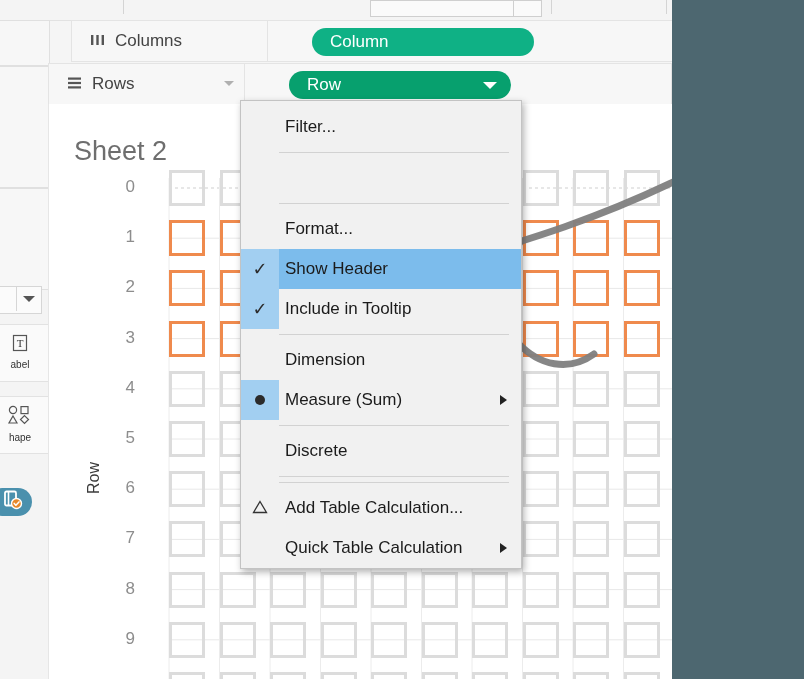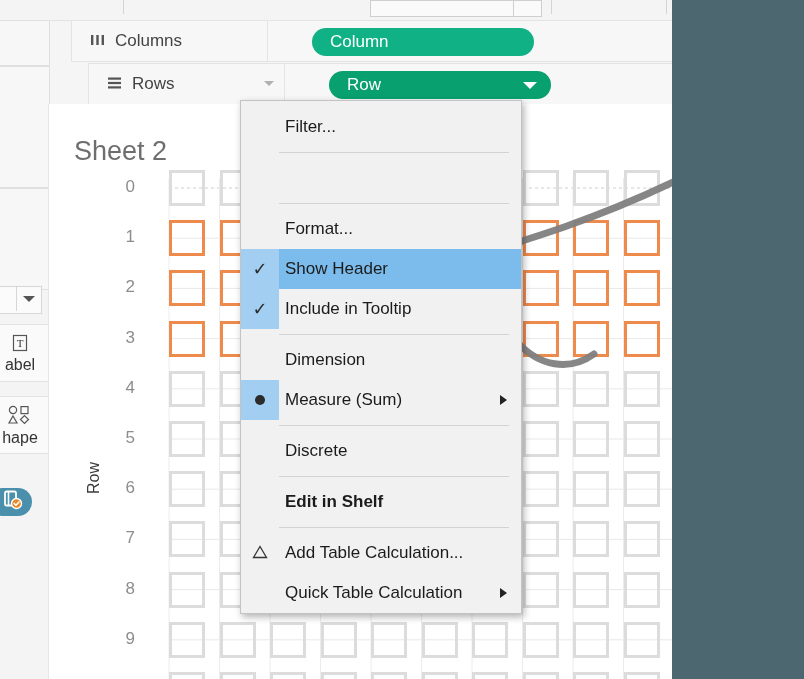--- a/index.html
+++ b/index.html
@@ -47,21 +47,21 @@
   .caret-dark{
     width:0;height:0;border-left:6px solid transparent;border-right:6px solid transparent;
     border-top:6px solid #555;
   }
   .marks-card{
     position:absolute;left:-10px;border:1px solid #e2e2e2;background:#fafafa;
     display:flex;flex-direction:column;align-items:center;justify-content:center;gap:2px;
     color:#4a4a4a;font-size:14px;
   }
   .marks-card .mi{display:block;}
-  .marks-card .ml{font-size:16px;color:#333;line-height:16px;white-space:nowrap;}
+  .marks-card .ml{font-size:10px;color:#333;line-height:16px;white-space:nowrap;}
   .tpill{
     position:absolute;left:-12px;top:468px;width:44px;height:28px;border-radius:14px;
     background:#4a90ad;display:flex;align-items:center;justify-content:flex-end;
     padding-right:8px;box-sizing:border-box;
   }
 
   
   .shelf{
     position:absolute;background:#f7f7f7;border:1px solid #e4e4e4;box-sizing:border-box;
   }
@@ -210,21 +210,21 @@
             <rect x="11.6" y="2" width="2.4" height="10" fill="#555"></rect>
           </svg>
       </span>
       <span>Columns</span>
     </div>
     <div class="pill" style="left:240px;top:7px;width:222px;background:#0fb185;">
       <span>Column</span>
     </div>
   </div>
 
-  <div class="shelf" style="left:48px;top:63px;width:624px;height:42px;margin-left:40px;">
+  <div class="shelf" style="left:48px;top:63px;width:624px;height:42px;">
     <div class="shelf-label">
       <span class="shelf-icon">
         <svg width="15" height="14" viewBox="0 0 15 14">
             <rect x="1" y="1.5" width="13" height="2.2" fill="#555"></rect>
             <rect x="1" y="5.9" width="13" height="2.2" fill="#555"></rect>
             <rect x="1" y="10.3" width="13" height="2.2" fill="#555"></rect>
           </svg>
       </span>
       <span>Rows</span>
       <div class="shelf-caret"></div>
@@ -436,24 +436,20 @@
         </div>
         <div class="mlabel">Measure (Sum)</div>
         <div class="mi-arrow"></div>
       </div>
       <div class="mi-sep"></div>
       <div class="mi-row">
         <div class="gutter"></div>
         <div class="mlabel">Discrete</div>
       </div>
       <div class="mi-sep"></div>
-      <div class="mi-row bold">
-        <div class="gutter"></div>
-        <div class="mlabel">Edit in Shelf</div>
-      </div>
       <div class="mi-sep"></div>
       <div class="mi-row">
         <div class="gutter">
           <span class="tri-icon"><svg width="16" height="14" viewBox="0 0 16 14">
               <path d="M8 1.5 L14.5 12.5 L1.5 12.5 Z" fill="none" stroke="#333" stroke-width="1.3"></path>
             </svg></span>
         </div>
         <div class="mlabel">Add Table Calculation...</div>
       </div>
       <div class="mi-row">

